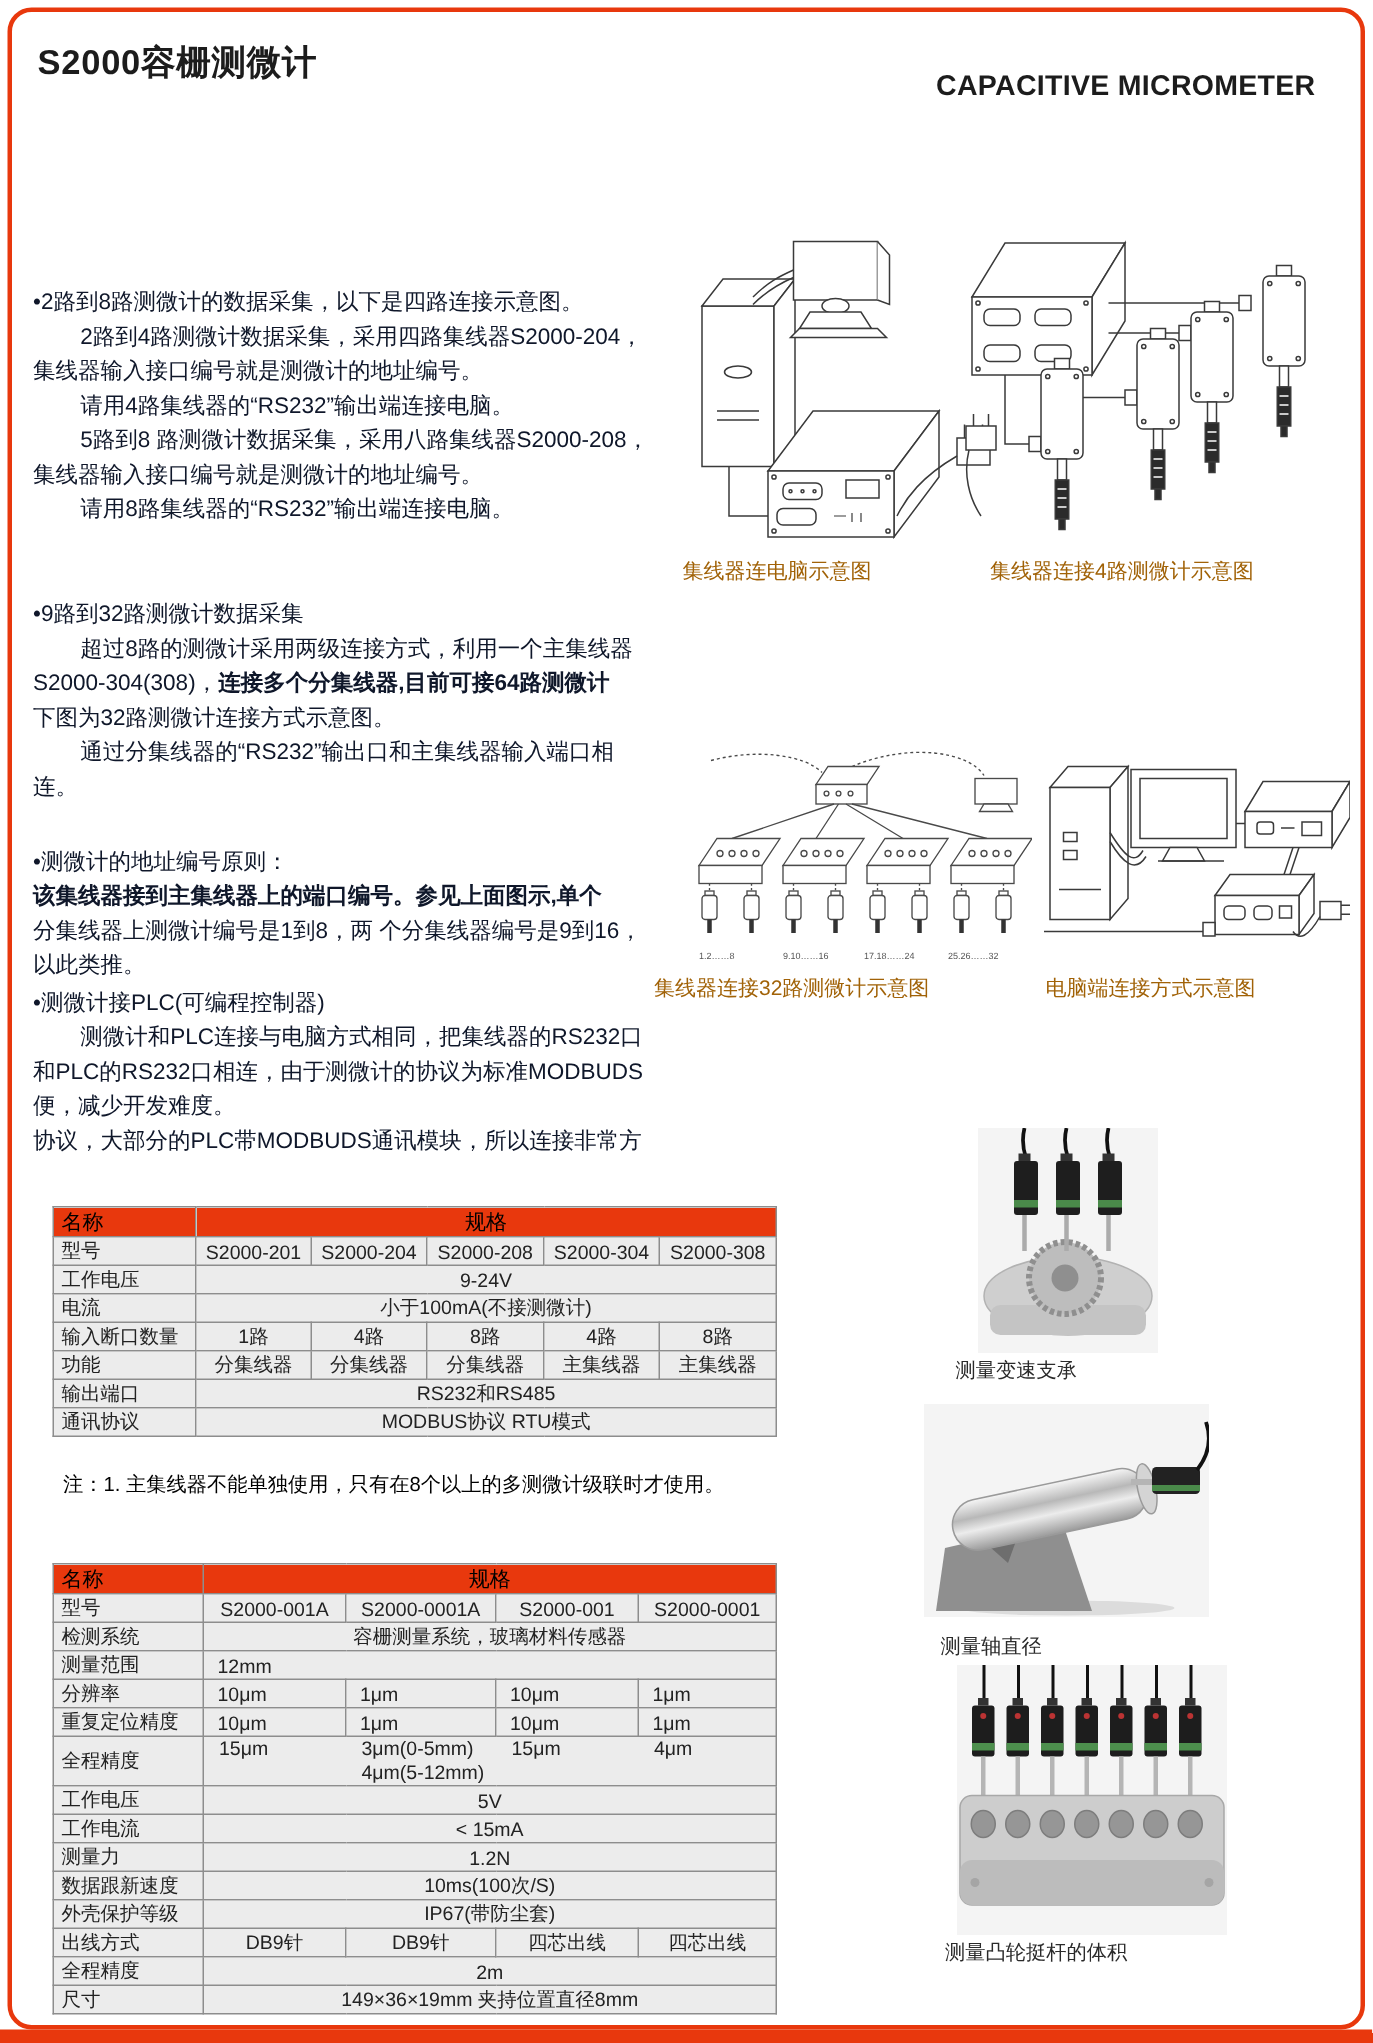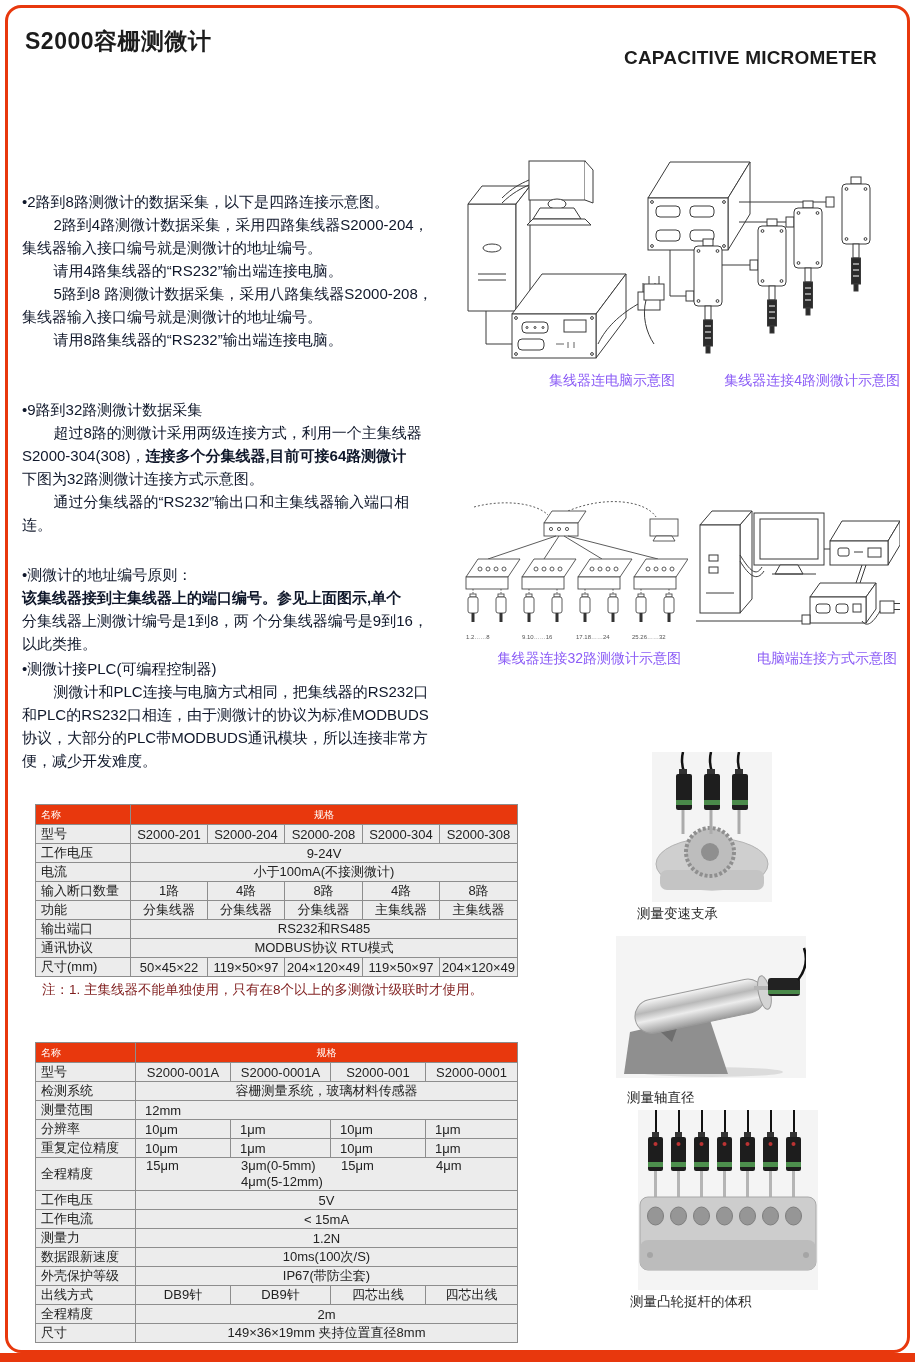--- a/index.html
+++ b/index.html
@@ -7,32 +7,32 @@
           font-family:"Liberation Sans","DejaVu Sans",sans-serif; color:#1c1c1c; overflow:hidden; }
   .frame { position:absolute; left:5px; top:5px; right:5px; bottom:9px;
            border:3px solid #e8380d; border-radius:16px; }
   .bottombar { position:absolute; left:0; right:0; bottom:0; height:9px; background:#e8380d; }
   .title-cn { position:absolute; left:25px; top:26px; font-size:23px; font-weight:bold; letter-spacing:.5px; }
   .title-en { position:absolute; right:38px; top:47px; font-size:19px; font-weight:bold; letter-spacing:.2px; }
   .tsec { position:absolute; left:22px; width:438px; font-size:15px; line-height:23px; color:#0f172a; }
   .tl { white-space:nowrap; }
   .indent { text-indent:2.1em; }
   .b { font-weight:bold; }
-  .cap { position:absolute; font-size:14px; text-align:right; color:#8b5cf6; }
+  .cap { position:absolute; font-size:14px; text-align:left; color:#a16207; }
   .pcap { position:absolute; font-size:13.5px; color:#2a2a2a; }
   .dg { position:absolute; }
   table.spec { position:absolute; border-collapse:collapse; table-layout:fixed; font-size:13px; }
   .spec td { border:1px solid #8d8d8d; background:#ececec; height:16px; padding:0 2px;
              text-align:center; color:#222; overflow:hidden; white-space:nowrap; }
   .spec td.lbl { text-align:left; padding-left:5px; }
   .spec td.left { text-align:left; padding-left:9px; }
-  .spec tr.hd td { background:#e8380d; color:#ffffff; height:19px; font-size:10px; }
+  .spec tr.hd td { background:#e8380d; color:#000000; height:19px; font-size:14px; }
   .qc { display:grid; grid-template-columns:95px 100px 95px 86px; text-align:left; line-height:16px; }
   .qc > div { padding-left:8px; }
-  .note { position:absolute; font-size:13.5px; color:#7f1d1d; }
+  .note { position:absolute; font-size:13.5px; color:#000000; }
   svg { display:block; }
 </style>
 </head>
 <body>
 
 <div class="page">
   <div class="frame"></div>
   <div class="bottombar"></div>
 
   <div class="title-cn">S2000容栅测微计</div>
@@ -61,22 +61,22 @@
     <div class="tl">•测微计的地址编号原则：</div>
     <div class="tl b">该集线器接到主集线器上的端口编号。参见上面图示,单个</div>
     <div class="tl">分集线器上测微计编号是1到8，两 个分集线器编号是9到16，</div>
     <div class="tl">以此类推。</div>
   </div>
 
   <div class="tsec" style="top:657px;">
     <div class="tl">•测微计接PLC(可编程控制器)</div>
     <div class="tl indent">测微计和PLC连接与电脑方式相同，把集线器的RS232口</div>
     <div class="tl">和PLC的RS232口相连，由于测微计的协议为标准MODBUDS</div>
+    <div class="tl">便，减少开发难度。</div>
     <div class="tl">协议，大部分的PLC带MODBUDS通讯模块，所以连接非常方</div>
-    <div class="tl">便，减少开发难度。</div>
   </div>
 
   <div class="dg" style="left:452px; top:146px;">
     <svg width="225" height="222" viewBox="0 0 225 222" stroke="#3a3a3a" fill="none" stroke-width="1">
       <g>
         <path d="M16,58 L64,58 L64,165 L16,165 Z" fill="#fff"></path>
         <path d="M16,58 L30,40 L78,40 L64,58 Z" fill="#fff"></path>
         <path d="M64,58 L78,40 L78,147 L64,165 Z" fill="#fff"></path>
         <ellipse cx="40" cy="102" rx="9" ry="4"></ellipse>
         <path d="M26,128 h28 M26,134 h28"></path>
@@ -332,28 +332,20 @@
           <td>主集线器</td>
     </tr>
     <tr>
           <td class="lbl">输出端口</td>
           <td colspan="5">RS232和RS485</td>
         </tr>
     <tr>
           <td class="lbl">通讯协议</td>
           <td colspan="5">MODBUS协议 RTU模式</td>
         </tr>
-    <tr>
-      <td class="lbl">尺寸(mm)</td>
-      <td>50×45×22</td>
-          <td>119×50×97</td>
-          <td>204×120×49</td>
-          <td>119×50×97</td>
-          <td>204×120×49</td>
-    </tr>
   </tbody>
     </table>
 
   <div class="note" style="left:42px; top:981px;">注：1. 主集线器不能单独使用，只有在8个以上的多测微计级联时才使用。</div>
 
   <table class="spec" style="left:35px; top:1042px; width:482px;">
     <colgroup>
         <col style="width:100px">
         <col style="width:95px">
         <col style="width:100px">

